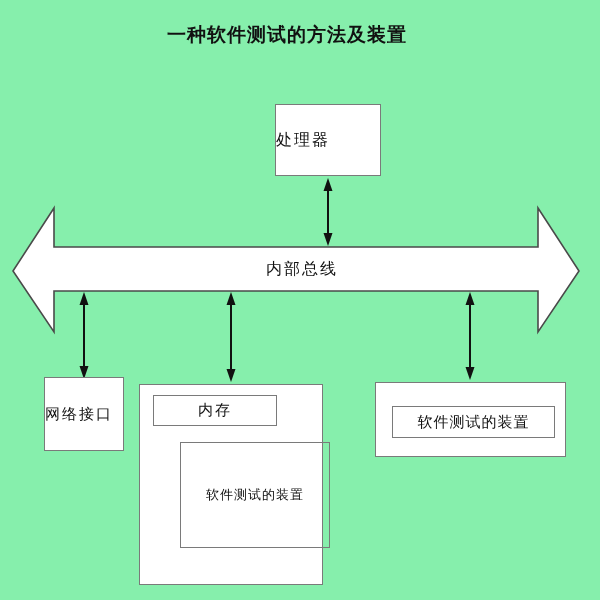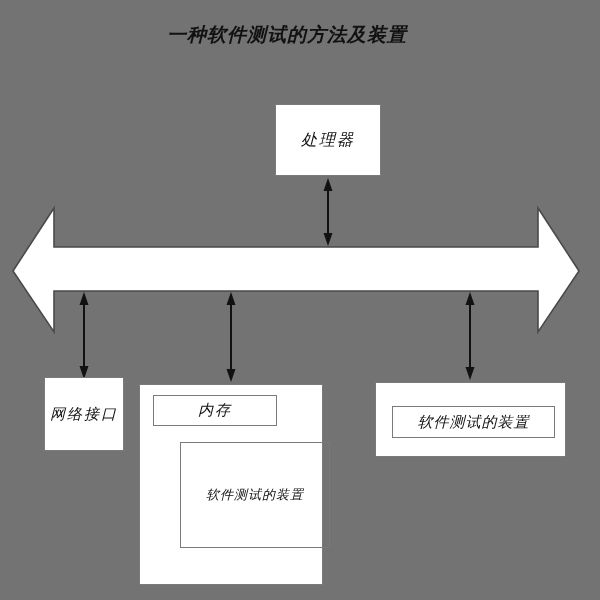--- a/index.html
+++ b/index.html
@@ -1,24 +1,23 @@
 <!DOCTYPE html>
 <html><head>
 <meta charset="utf-8">
 <style>
   html, body { margin: 0; padding: 0; background: #ffffff; }
   .stage {
     position: relative;
     width: 600px;
     height: 600px;
-    background: #737373;
+    background: #86efac;
     font-family: "Liberation Serif", serif;
     color: #111111;
     overflow: hidden;
-    font-style: italic;
   }
   .title {
     position: absolute;
     top: 22px;
     left: -13px;
     width: 600px;
     text-align: center;
     font-family: "Liberation Sans", sans-serif;
     font-weight: bold;
     font-size: 19px;
@@ -29,21 +28,20 @@
     position: absolute;
     left: 0; top: 0;
     width: 600px; height: 600px;
   }
   .box {
     position: absolute;
     border: 1.5px solid #7a7a7a;
     background: #ffffff;
     display: flex;
     align-items: center;
-    justify-content: center;
     font-size: 16px;
     letter-spacing: 2px;
     box-sizing: border-box;
   }
   .box .lbl { text-align: center; }
   #processor-box   { left: 275px; top: 104px; width: 106px; height: 72px; }
   #network-box     { left: 44px;  top: 377px; width: 80px;  height: 74px; font-size: 15px; }
   #memory-container{ left: 139px; top: 384px; width: 184px; height: 201px;
                      display: block; }
   #memory-label-box{ position: absolute; left: 13px; top: 10px; width: 124px; height: 31px;
@@ -95,20 +93,21 @@
       <polygon points="231,382 226.5,369 235.5,369" stroke="none"></polygon>
     </g>
 
     <g stroke="#111111" fill="#111111">
       <line x1="470" y1="295" x2="470" y2="377" stroke-width="2"></line>
       <polygon points="470,292 465.5,305 474.5,305" stroke="none"></polygon>
       <polygon points="470,380 465.5,367 474.5,367" stroke="none"></polygon>
     </g>
   </svg>
 
+  <div class="bus-label">内部总线</div>
 
   <div class="box" id="processor-box">
     <span class="lbl">处理器</span>
   </div>
 
   <div class="box" id="network-box">
     <span class="lbl">网络接口</span>
   </div>
 
   <div class="box" id="memory-container">

